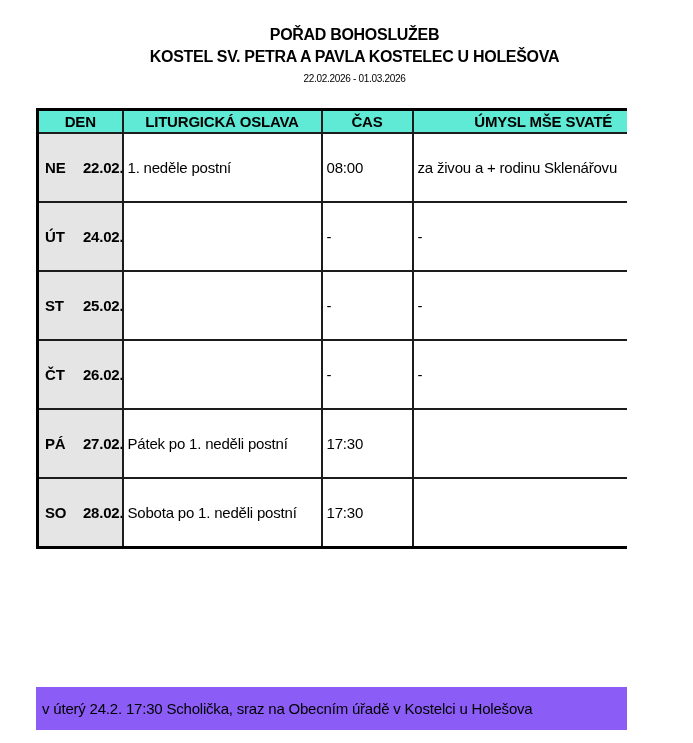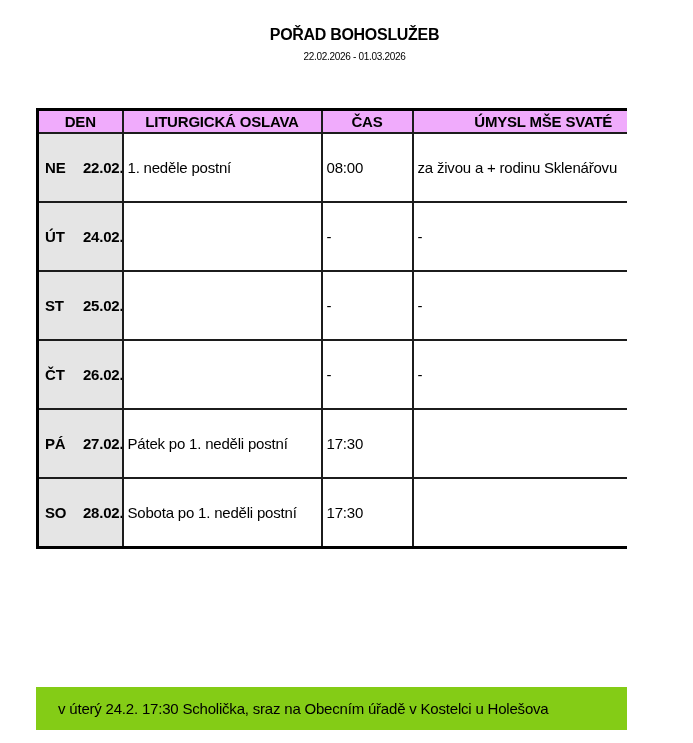--- a/index.html
+++ b/index.html
@@ -45,21 +45,21 @@
     position: absolute;
     left: 36px;
     top: 96px;
     width: 637px;
     border-collapse: collapse;
     table-layout: fixed;
     border: 3px solid #000000;
   }
   table.schedule th {
     height: 21px;
-    background: #f0abfc;
+    background: #5eead4;
     border: 2px solid #1c1c1c;
     font-size: 15px;
     font-weight: bold;
     letter-spacing: -0.2px;
     padding: 0;
     text-align: center;
     vertical-align: middle;
   }
   table.schedule td {
     height: 67px;
@@ -85,39 +85,40 @@
   .day-date {
     display: inline-block;
     margin-left: 8px;
   }
   .note-bar {
     position: absolute;
     left: 36px;
     top: 675px;
     width: 636px;
     height: 43px;
-    background: #84cc16;
+    background: #8b5cf6;
     display: flex;
     align-items: center;
     box-sizing: border-box;
-    padding-left: 22px;
+    padding-left: 6px;
   }
   .note-text {
     font-size: 15px;
     letter-spacing: -0.2px;
     white-space: nowrap;
   }
 </style>
 </head>
 <body>
 
 <div class="page">
 
   <div class="heading">
     <div class="title">POŘAD BOHOSLUŽEB</div>
+    <div class="subtitle">KOSTEL SV. PETRA A PAVLA KOSTELEC U HOLEŠOVA</div>
     <div class="daterange">22.02.2026 - 01.03.2026</div>
   </div>
 
   <table class="schedule">
     <colgroup>
       <col style="width:85px">
       <col style="width:199px">
       <col style="width:91px">
       <col style="width:262px">
     </colgroup>

